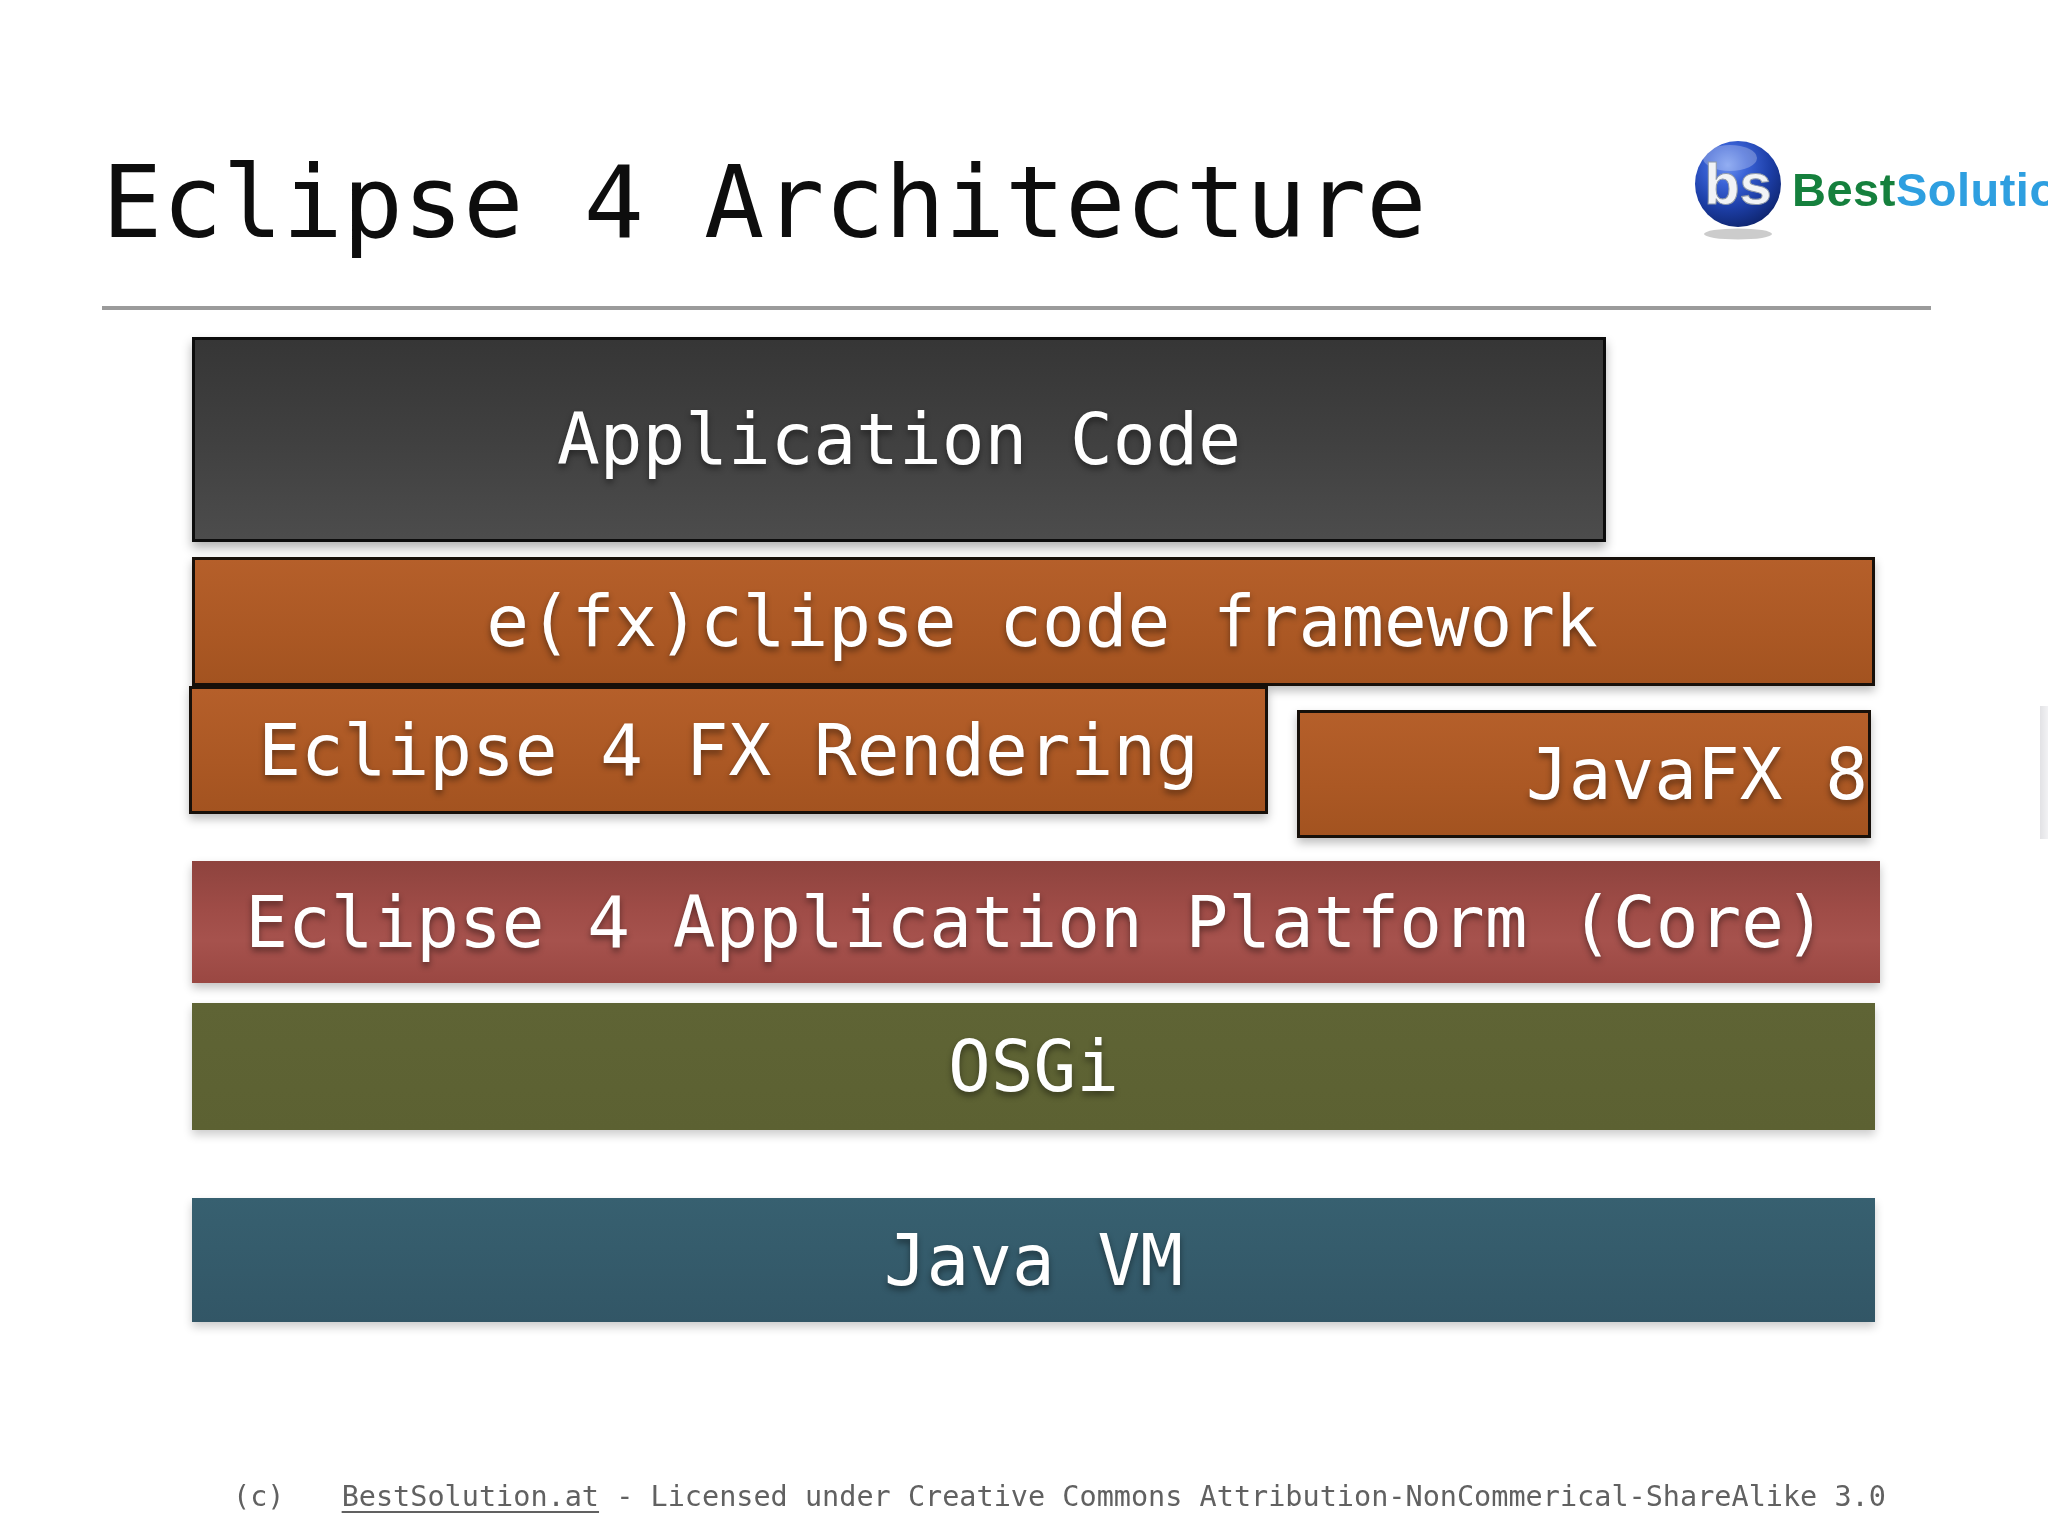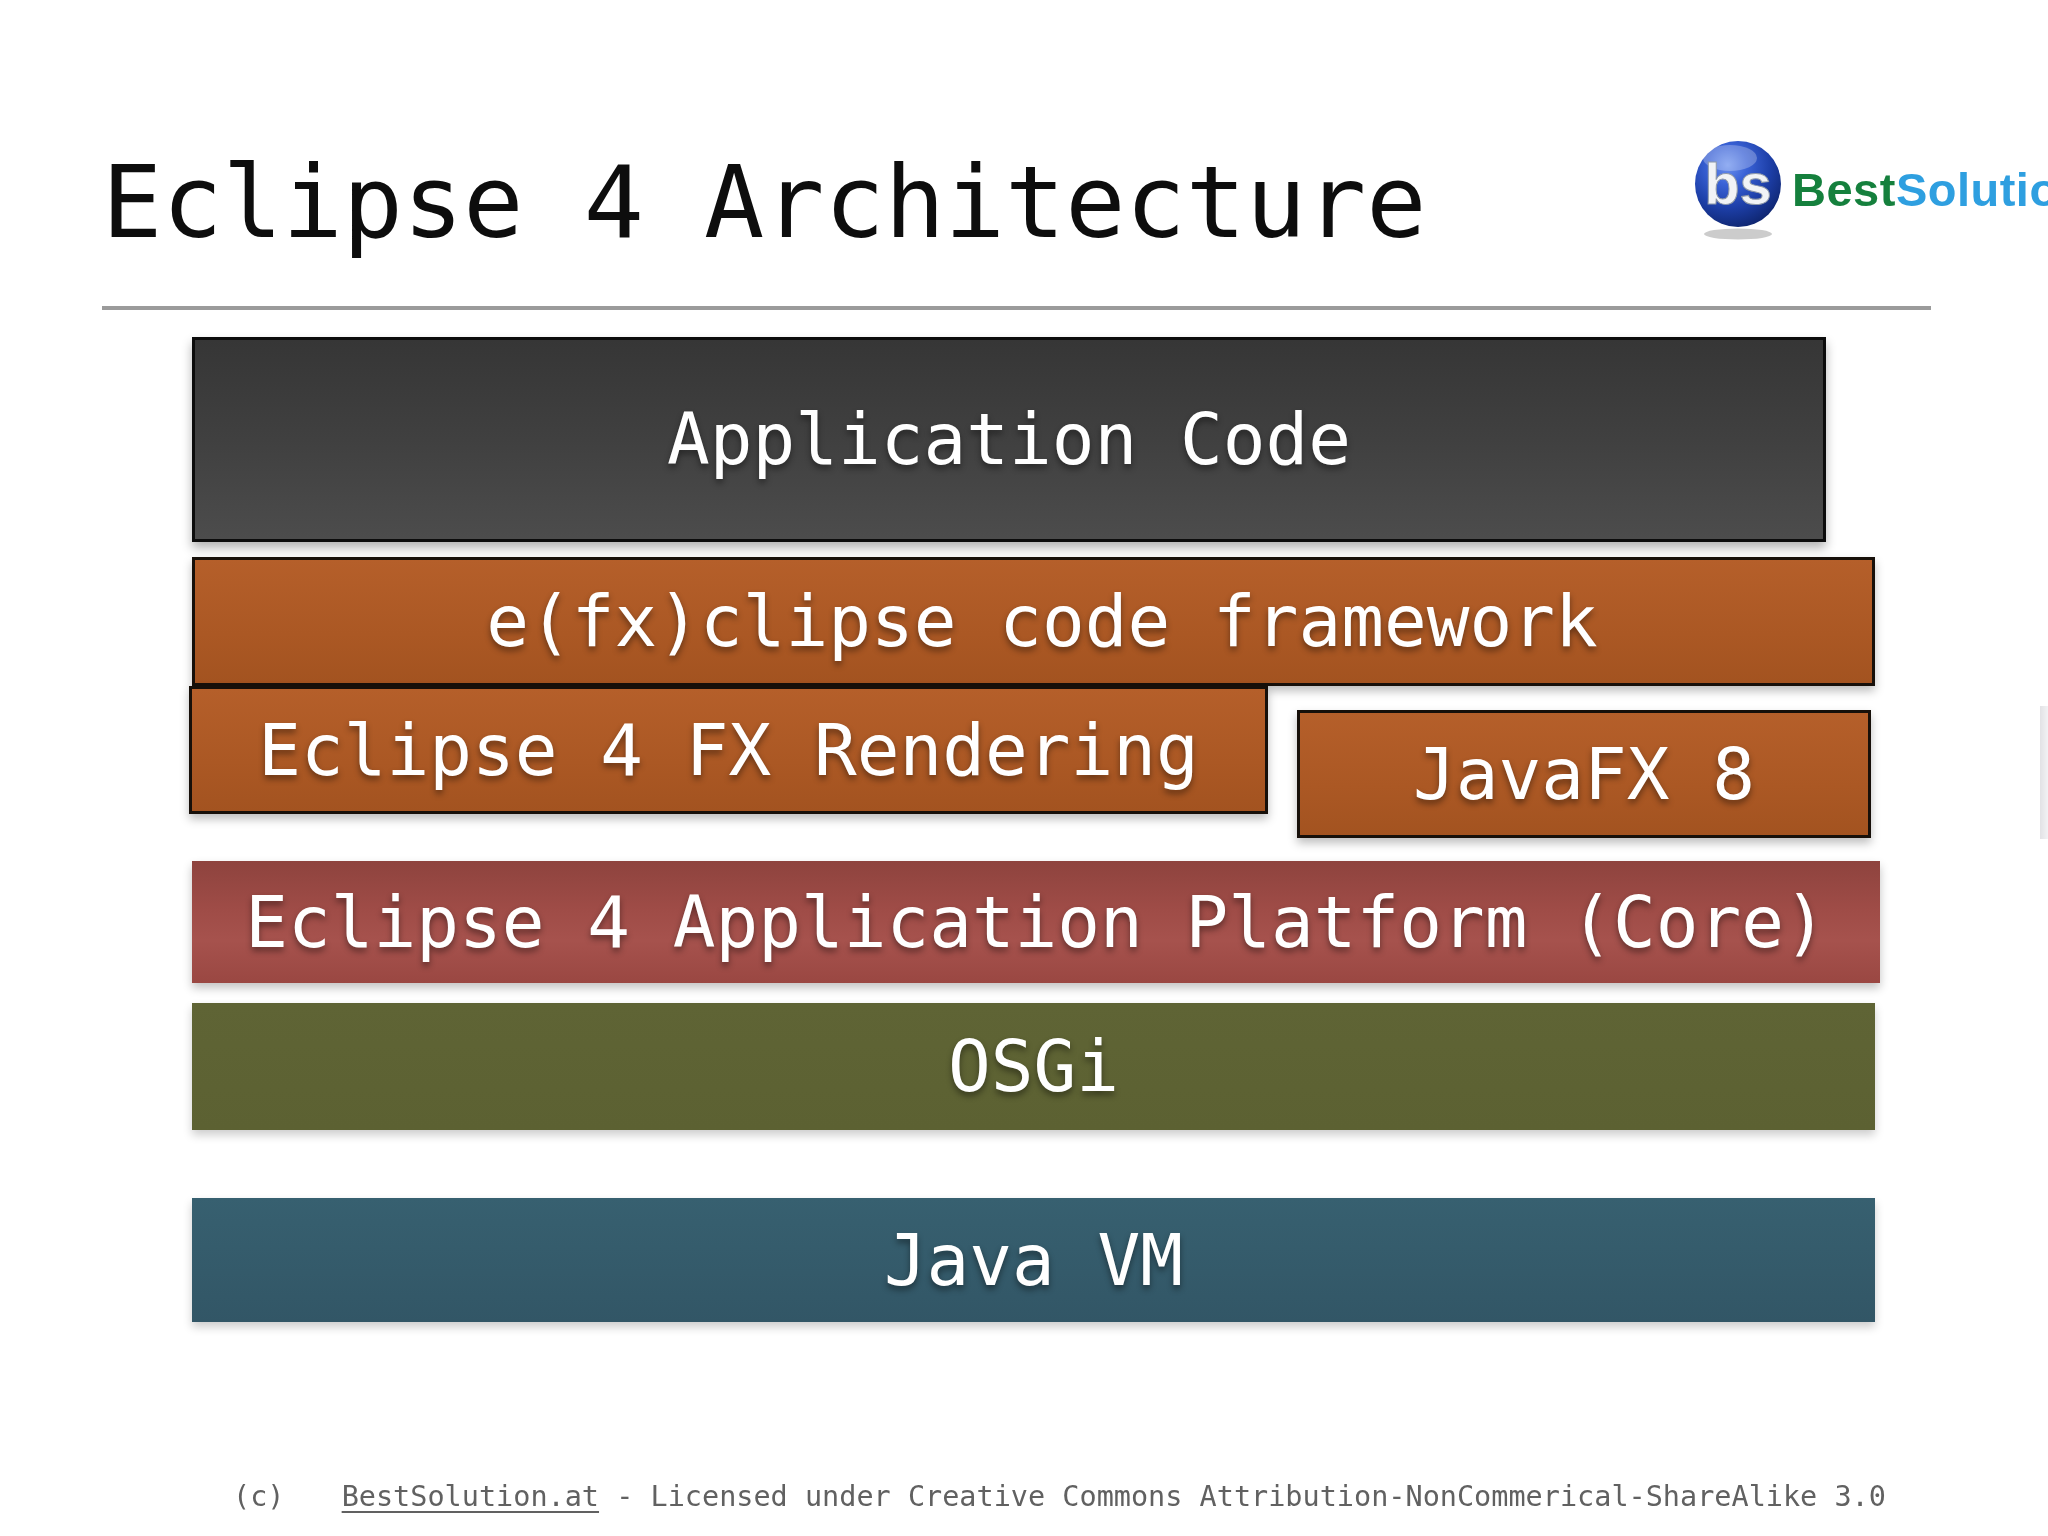--- a/index.html
+++ b/index.html
@@ -33,33 +33,33 @@
   .logo-solution{color:#2e9fe0;}
 
   
   .layer{
     position:absolute;box-sizing:border-box;
     display:flex;align-items:center;justify-content:center;
     color:#ffffff;font-size:71px;white-space:nowrap;
     text-shadow:0 4px 6px rgba(0,0,0,0.42);
   }
   .layer-dark{
-    left:192px;top:337px;width:1634px;height:205px;
+    left:192px;top:337px;width:1414px;height:205px;
     background:linear-gradient(180deg,#363636 0%,#404040 50%,#4c4c4c 100%);
     border:3px solid #0c0c0c;
     box-shadow:0 6px 10px rgba(0,0,0,0.30);
   }
   .layer-orange{
     background:linear-gradient(180deg,#b55f2a 0%,#ab5824 60%,#a35320 100%);
     border:3px solid #17100a;
     box-shadow:0 5px 9px rgba(0,0,0,0.26);
   }
   .layer-efx{left:192px;top:557px;width:1683px;height:129px;padding-left:17px;}
   .layer-fxrender{left:189px;top:686px;width:1079px;height:128px;}
-  .layer-javafx{left:1297px;top:710px;width:574px;height:128px;}
+  .layer-javafx{left:1297px;top:710px;width:574px;height:128px;justify-content:flex-end;}
   .layer-red{
     left:192px;top:861px;width:1688px;height:122px;
     background:linear-gradient(180deg,#8e433e 0%,#9f4c47 40%,#a6524d 65%,#9a4742 100%);
     box-shadow:0 5px 9px rgba(0,0,0,0.24);
   }
   .layer-olive{
     left:192px;top:1003px;width:1683px;height:127px;
     background:linear-gradient(180deg,#5f6435 0%,#5c6132 100%);
     box-shadow:0 5px 9px rgba(0,0,0,0.20);
   }

